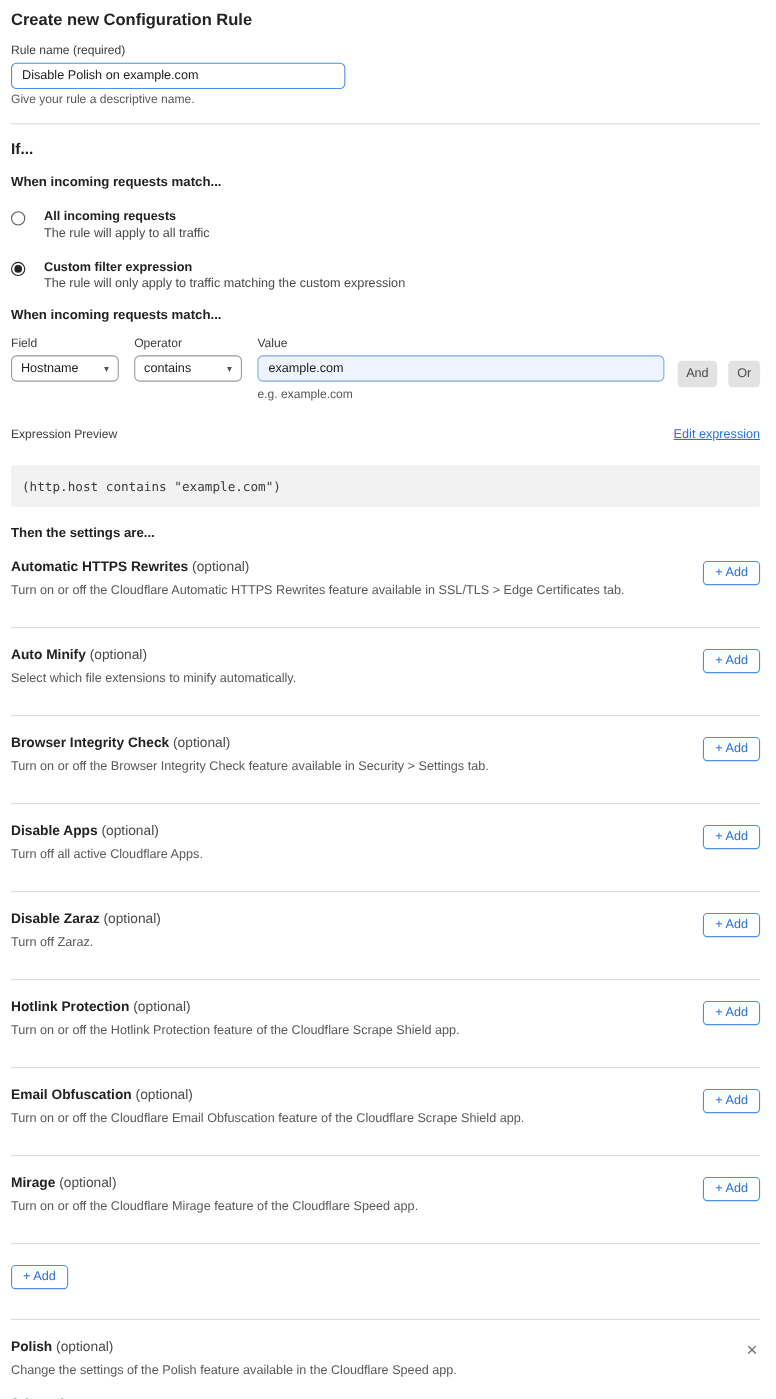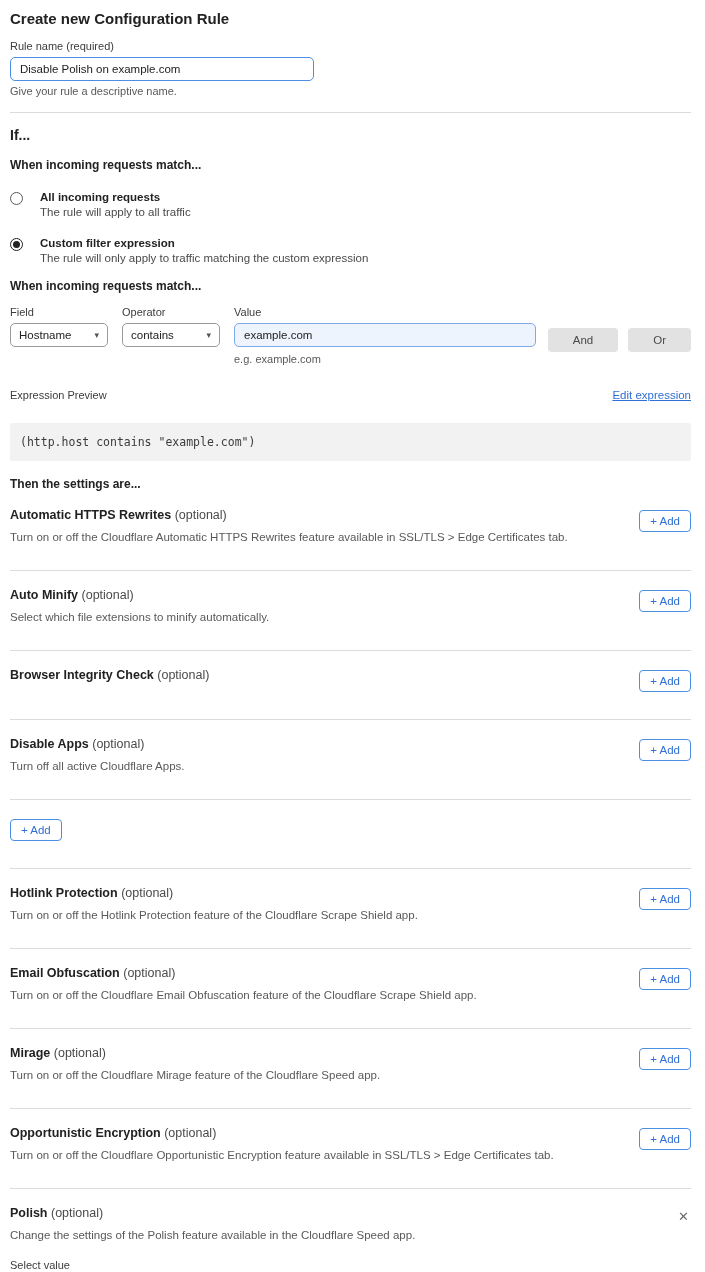--- a/index.html
+++ b/index.html
@@ -88,21 +88,21 @@
     padding: 0 9px;
     font-size: 11.5px;
     font-family: "Liberation Sans", sans-serif;
     color: #222;
     outline: none;
   }
   .value-hint { font-size: 11px; color: #595959; margin-top: 6px; }
   .conn-btn {
     margin-top: 22px;
     height: 24px;
-    padding: 0 25px;
+    padding: 0 8px;
     border: none;
     border-radius: 4px;
     background: #e2e2e2;
     color: #4a4a4a;
     font-size: 11.5px;
     font-family: "Liberation Sans", sans-serif;
     cursor: pointer;
   }
   .conn-and { margin-left: 12px; }
   .conn-or { margin-left: 10px; }
@@ -251,36 +251,44 @@
     </div>
     <button class="add-btn">+ Add</button>
   </div>
 
   <div class="setting">
     <div class="setting-main">
       <div class="setting-title">
         <span class="name">Browser Integrity Check</span>
         <span class="optional">(optional)</span>
       </div>
+      <div class="setting-desc">Turn on or off the Browser Integrity Check feature available in Security &gt; Settings tab.</div>
     </div>
     <button class="add-btn">+ Add</button>
   </div>
 
   <div class="setting">
     <div class="setting-main">
       <div class="setting-title">
         <span class="name">Disable Apps</span>
         <span class="optional">(optional)</span>
       </div>
       <div class="setting-desc">Turn off all active Cloudflare Apps.</div>
     </div>
     <button class="add-btn">+ Add</button>
   </div>
 
   <div class="setting">
+    <div class="setting-main">
+      <div class="setting-title">
+        <span class="name">Disable Zaraz</span>
+        <span class="optional">(optional)</span>
+      </div>
+      <div class="setting-desc">Turn off Zaraz.</div>
+    </div>
     <button class="add-btn">+ Add</button>
   </div>
 
   <div class="setting">
     <div class="setting-main">
       <div class="setting-title">
         <span class="name">Hotlink Protection</span>
         <span class="optional">(optional)</span>
       </div>
       <div class="setting-desc">Turn on or off the Hotlink Protection feature of the Cloudflare Scrape Shield app.</div>
@@ -304,27 +312,20 @@
       <div class="setting-title">
         <span class="name">Mirage</span>
         <span class="optional">(optional)</span>
       </div>
       <div class="setting-desc">Turn on or off the Cloudflare Mirage feature of the Cloudflare Speed app.</div>
     </div>
     <button class="add-btn">+ Add</button>
   </div>
 
   <div class="setting">
-    <div class="setting-main">
-      <div class="setting-title">
-        <span class="name">Opportunistic Encryption</span>
-        <span class="optional">(optional)</span>
-      </div>
-      <div class="setting-desc">Turn on or off the Cloudflare Opportunistic Encryption feature available in SSL/TLS &gt; Edge Certificates tab.</div>
-    </div>
     <button class="add-btn">+ Add</button>
   </div>
 
   <div class="setting setting-polish">
     <div class="setting-main">
       <div class="setting-title">
         <span class="name">Polish</span>
         <span class="optional">(optional)</span>
       </div>
       <div class="setting-desc">Change the settings of the Polish feature available in the Cloudflare Speed app.</div>

